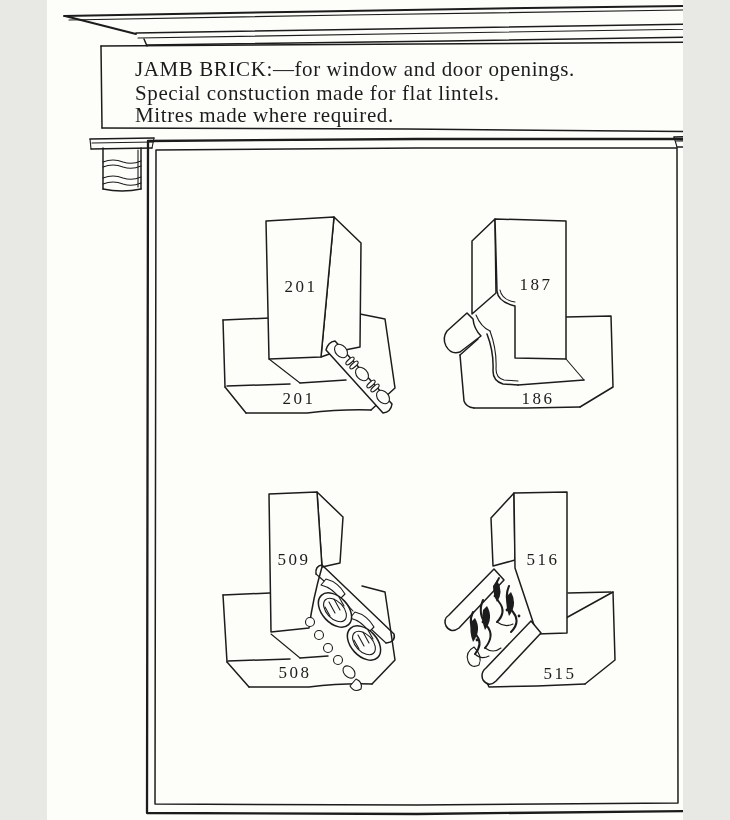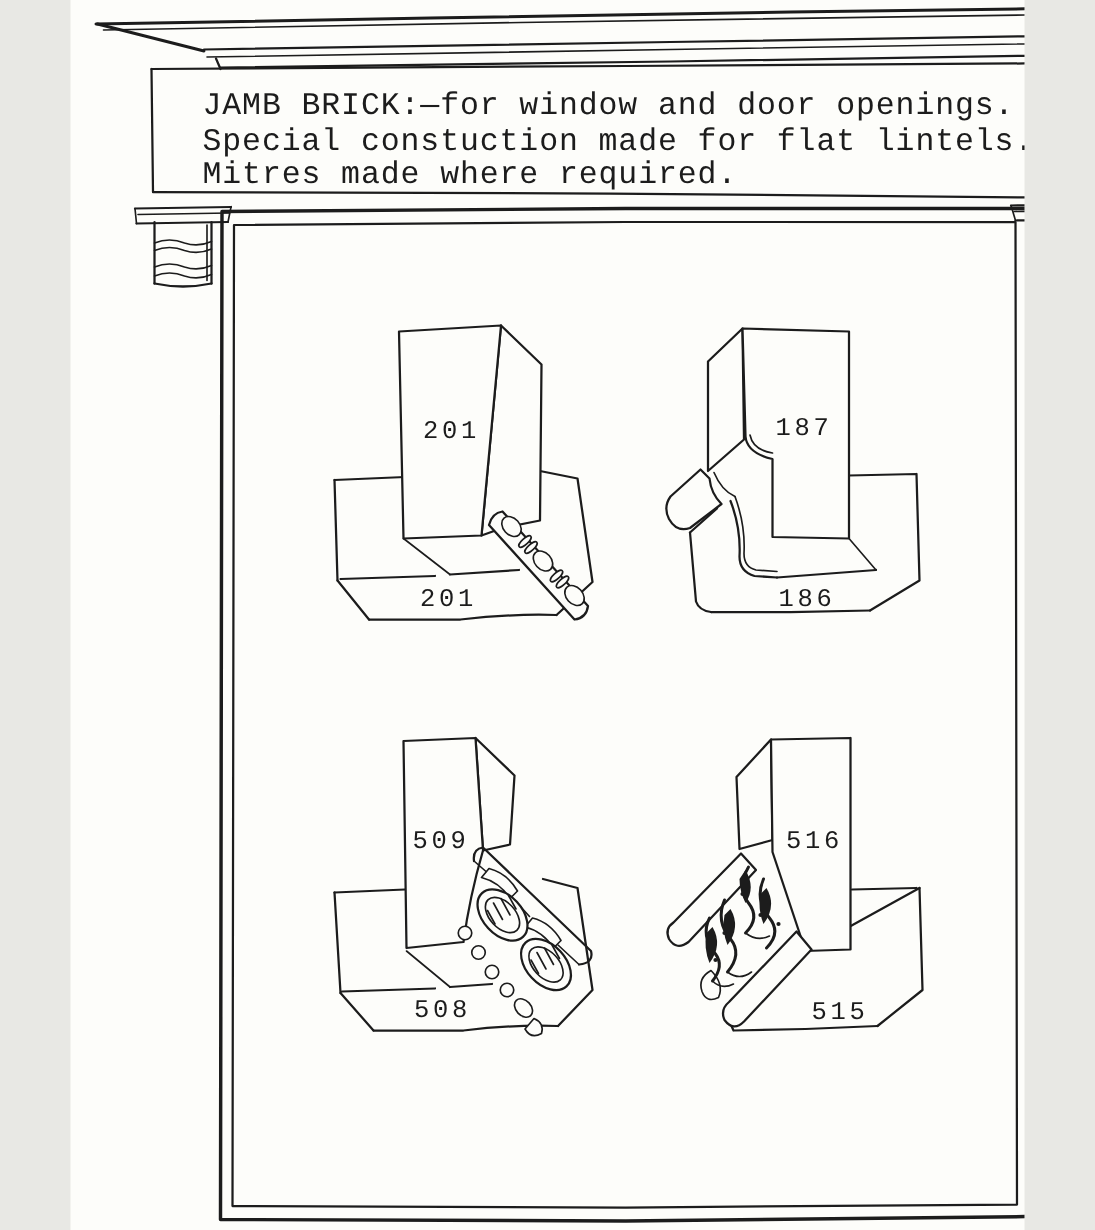--- a/index.html
+++ b/index.html
@@ -1,21 +1,21 @@
 <!DOCTYPE html>
 <html><head>
 <meta charset="utf-8">
 <style>
   html,body{margin:0;padding:0;background:#e8e8e4;}
   .page{
     position:relative;
     width:636px;height:820px;
     margin:0 auto;
     background:#fdfdfa;
-    font-family:Liberation Mono, monospace;
+    font-family:Liberation Serif, serif;
     overflow:hidden;
   }
   svg{display:block;}
   .ink{stroke:#1c1c1c;fill:none;stroke-linecap:round;stroke-linejoin:round;}
   .w1{stroke-width:1.1;} .w15{stroke-width:1.5;} .w2{stroke-width:2;} .w22{stroke-width:2.3;}
   .paper{fill:#fdfdfa;}
   .solid{fill:#1c1c1c;stroke:none;}
   text{fill:#1c1c1c;}
   .hdr{font-size:21px;letter-spacing:0.6px;}
   .lbl{font-size:17px;letter-spacing:2.5px;text-anchor:middle;}

